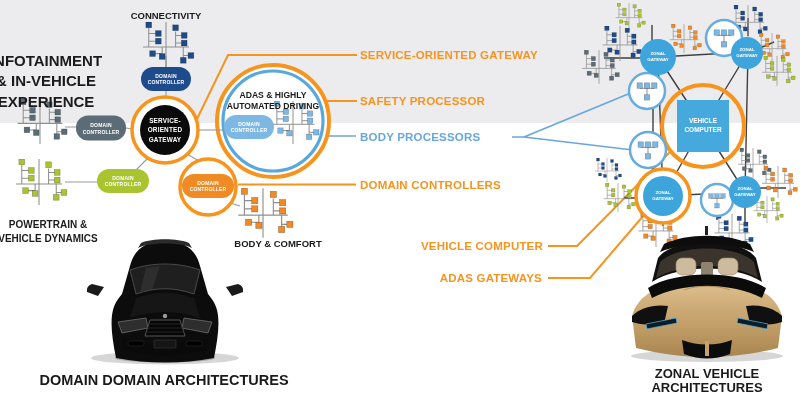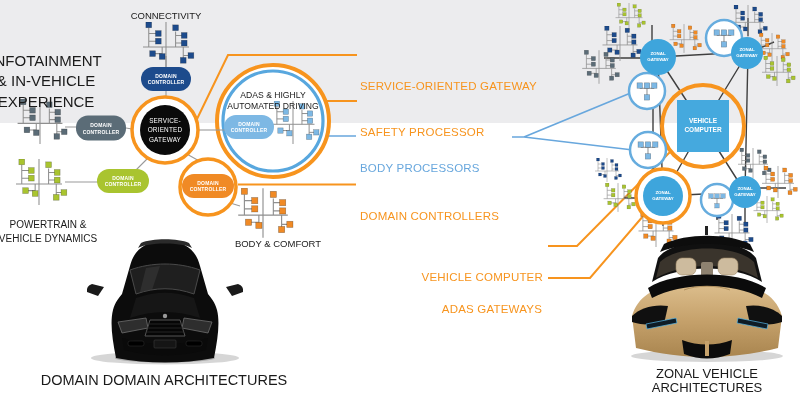--- a/index.html
+++ b/index.html
@@ -1,24 +1,24 @@
 <!DOCTYPE html>
 <html><head>
 <meta charset="utf-8">
 <style>
   html,body{margin:0;padding:0;}
   .stage{position:relative;width:800px;height:400px;background:#fff;overflow:hidden;
          font-family:"Liberation Sans",sans-serif;}
   .band{position:absolute;left:0;top:0;width:800px;height:123px;background:#ECECEE;}
   .layer{position:absolute;left:0;top:0;}
-  .txt{position:absolute;white-space:pre-line;font-weight:normal;}
+  .txt{position:absolute;white-space:pre-line;font-weight:bold;}
   .center{transform:translate(-50%,-50%);text-align:center;}
   .vcenter{transform:translateY(-50%);}
   .blk{color:#1a1a1a;}
-  .callout{font-size:11.5px;letter-spacing:.2px;margin-top:31px;}
+  .callout{font-size:11.5px;letter-spacing:.2px;}
   .co-orange{color:#F7941E;}
   .co-blue{color:#68A7DD;}
   .pill{position:absolute;transform:translate(-50%,-50%);border-radius:12px;display:flex;
         align-items:center;justify-content:center;color:#fff;font-size:5px;font-weight:bold;
         text-align:center;white-space:pre-line;line-height:1.3;letter-spacing:.2px;}
   .p-navy{background:#1D4B8C;} .p-gray{background:#5B6C77;} .p-green{background:#A9C42F;}
   .p-orange{background:#F08A25;} .p-lblue{background:#7DB8E4;}
   .zg{position:absolute;transform:translate(-50%,-50%);border-radius:50%;background:#3EA5DC;
       display:flex;align-items:center;justify-content:center;color:#fff;font-size:4.4px;
       font-weight:bold;text-align:center;white-space:pre-line;line-height:1.3;}

